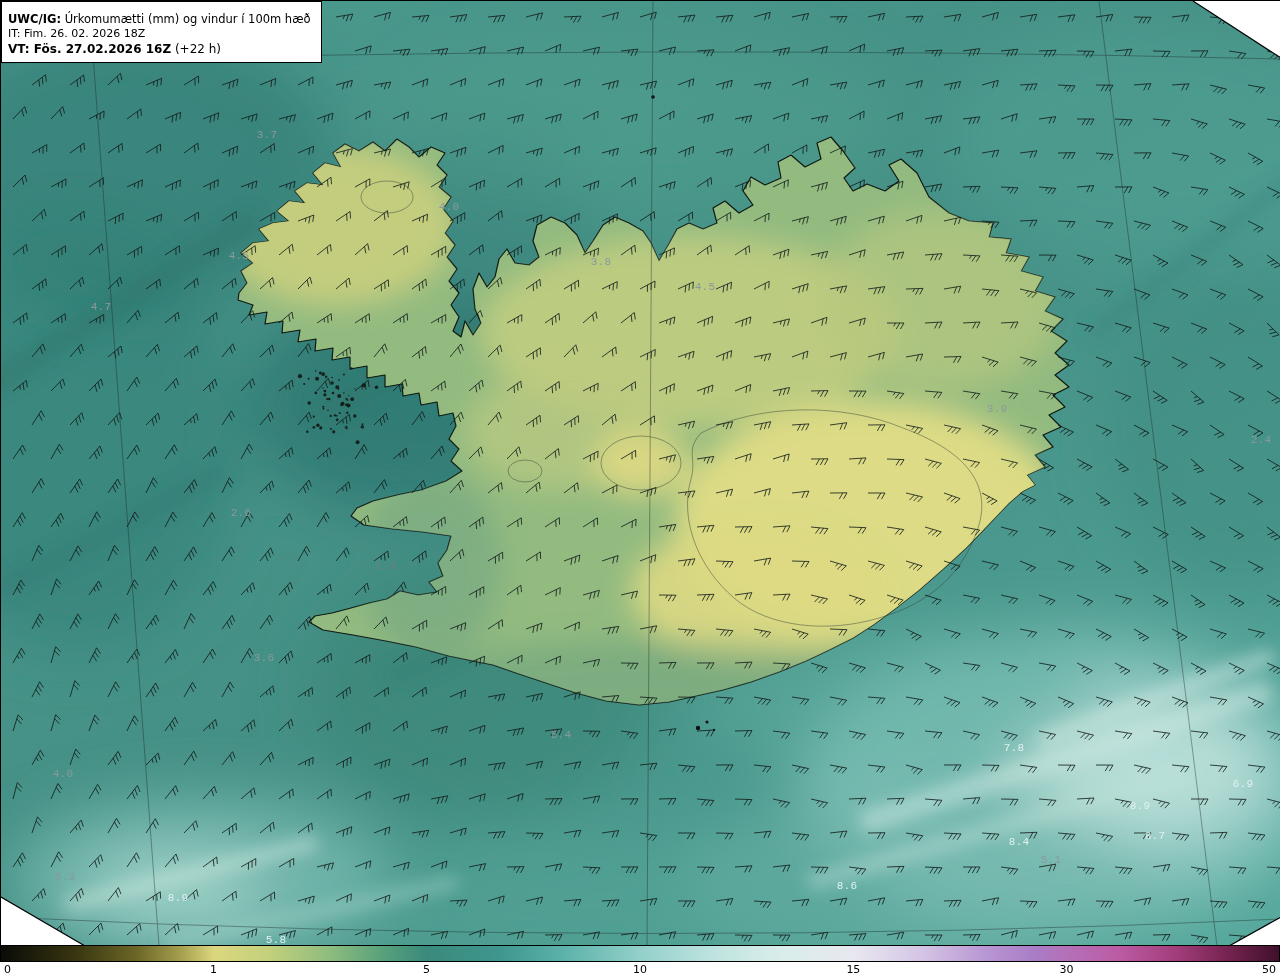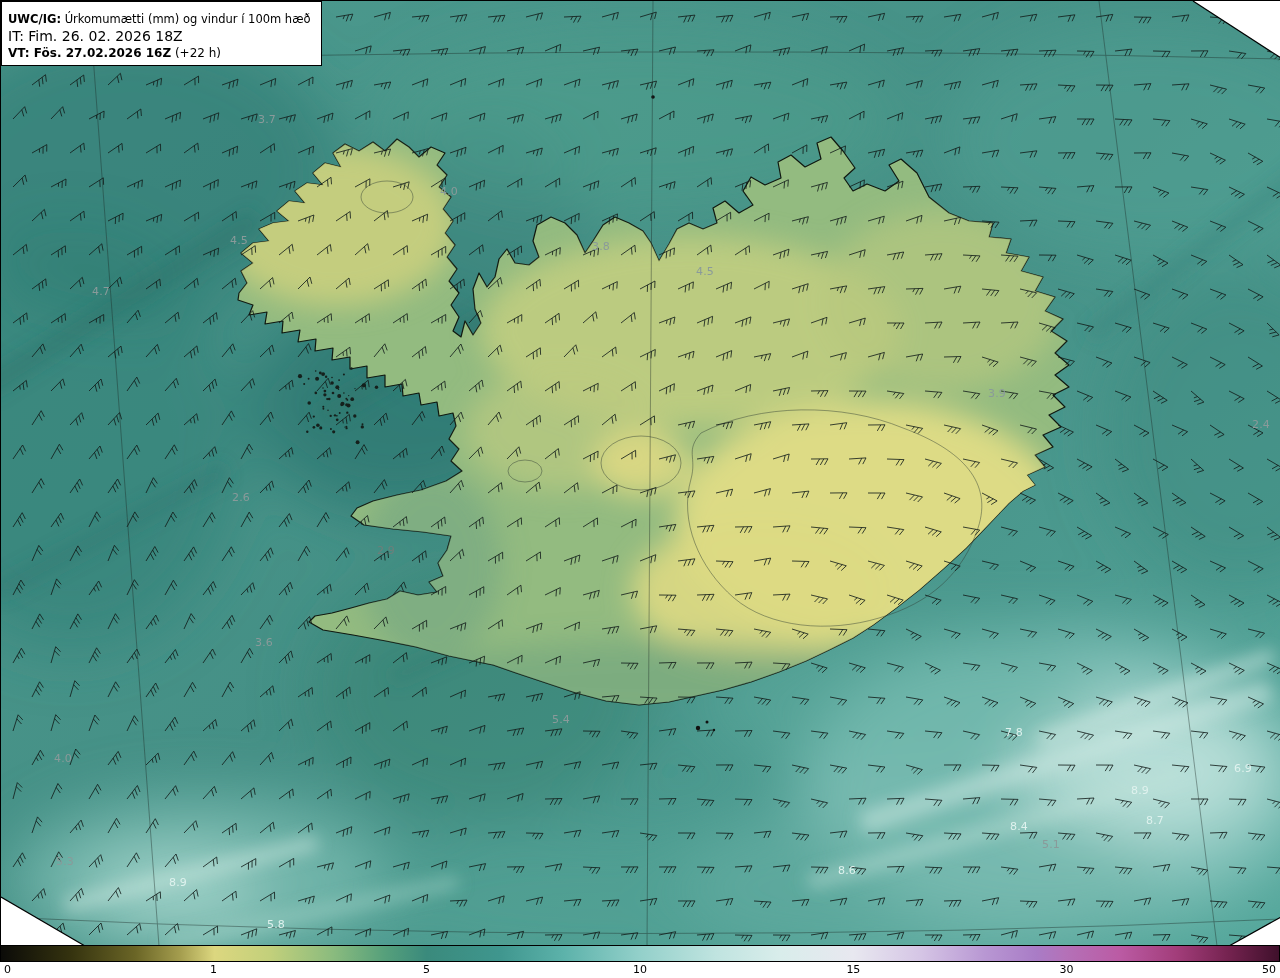--- a/index.html
+++ b/index.html
@@ -3,26 +3,26 @@
 <meta charset="utf-8">
 <style>
   * { margin:0; padding:0; box-sizing:border-box; }
   html,body { background:#ffffff; font-family:"DejaVu Sans","Liberation Sans",sans-serif; }
   .screen { position:relative; width:1280px; height:978px; background:#fff; overflow:hidden; }
   .map-area { position:absolute; left:0; top:0; width:1280px; height:945px; border:1px solid #000; background:#47948a; }
   svg.layer { position:absolute; left:0; top:0; display:block; }
   #field-svg { z-index:1; }
   #barbs-svg { z-index:2; }
   #overlay-svg { z-index:4; }
-  .precip-layer { position:absolute; left:0; top:0; width:1028px; height:945px; z-index:3; pointer-events:none; }
+  .precip-layer { position:absolute; left:0; top:16px; width:1028px; height:945px; z-index:3; pointer-events:none;font-family:Liberation Mono, monospace; }
   .precip-label { position:absolute; transform:translate(-50%,-50%); font-size:11px; font-weight:400; letter-spacing:0.2px; }
   .title-box { position:absolute; left:0; top:0; z-index:5; background:#ffffff; border:1px solid #000;
                padding:10px 10px 4px 6px; line-height:1.32; color:#000; min-width:300px; }
   .tb-l1 { font-size:11.5px; }
-  .tb-l2 { font-size:14px; }
+  .tb-l2 { font-size:11px; }
   .tb-l3 { font-size:12px; }
   .colorbar { position:absolute; left:0; top:945px; width:1280px; height:33px; background:#fff; z-index:6; }
   .colorbar-bar { position:absolute; left:0; top:0; width:1280px; height:17px; border:1px solid #000; }
   .colorbar-labels { position:absolute; left:0; top:17px; width:1280px; height:16px; }
   .cb-tick { position:absolute; top:1px; font-size:11px; color:#000; }
 </style>
 </head>
 <body>
 
 <div class="screen">

